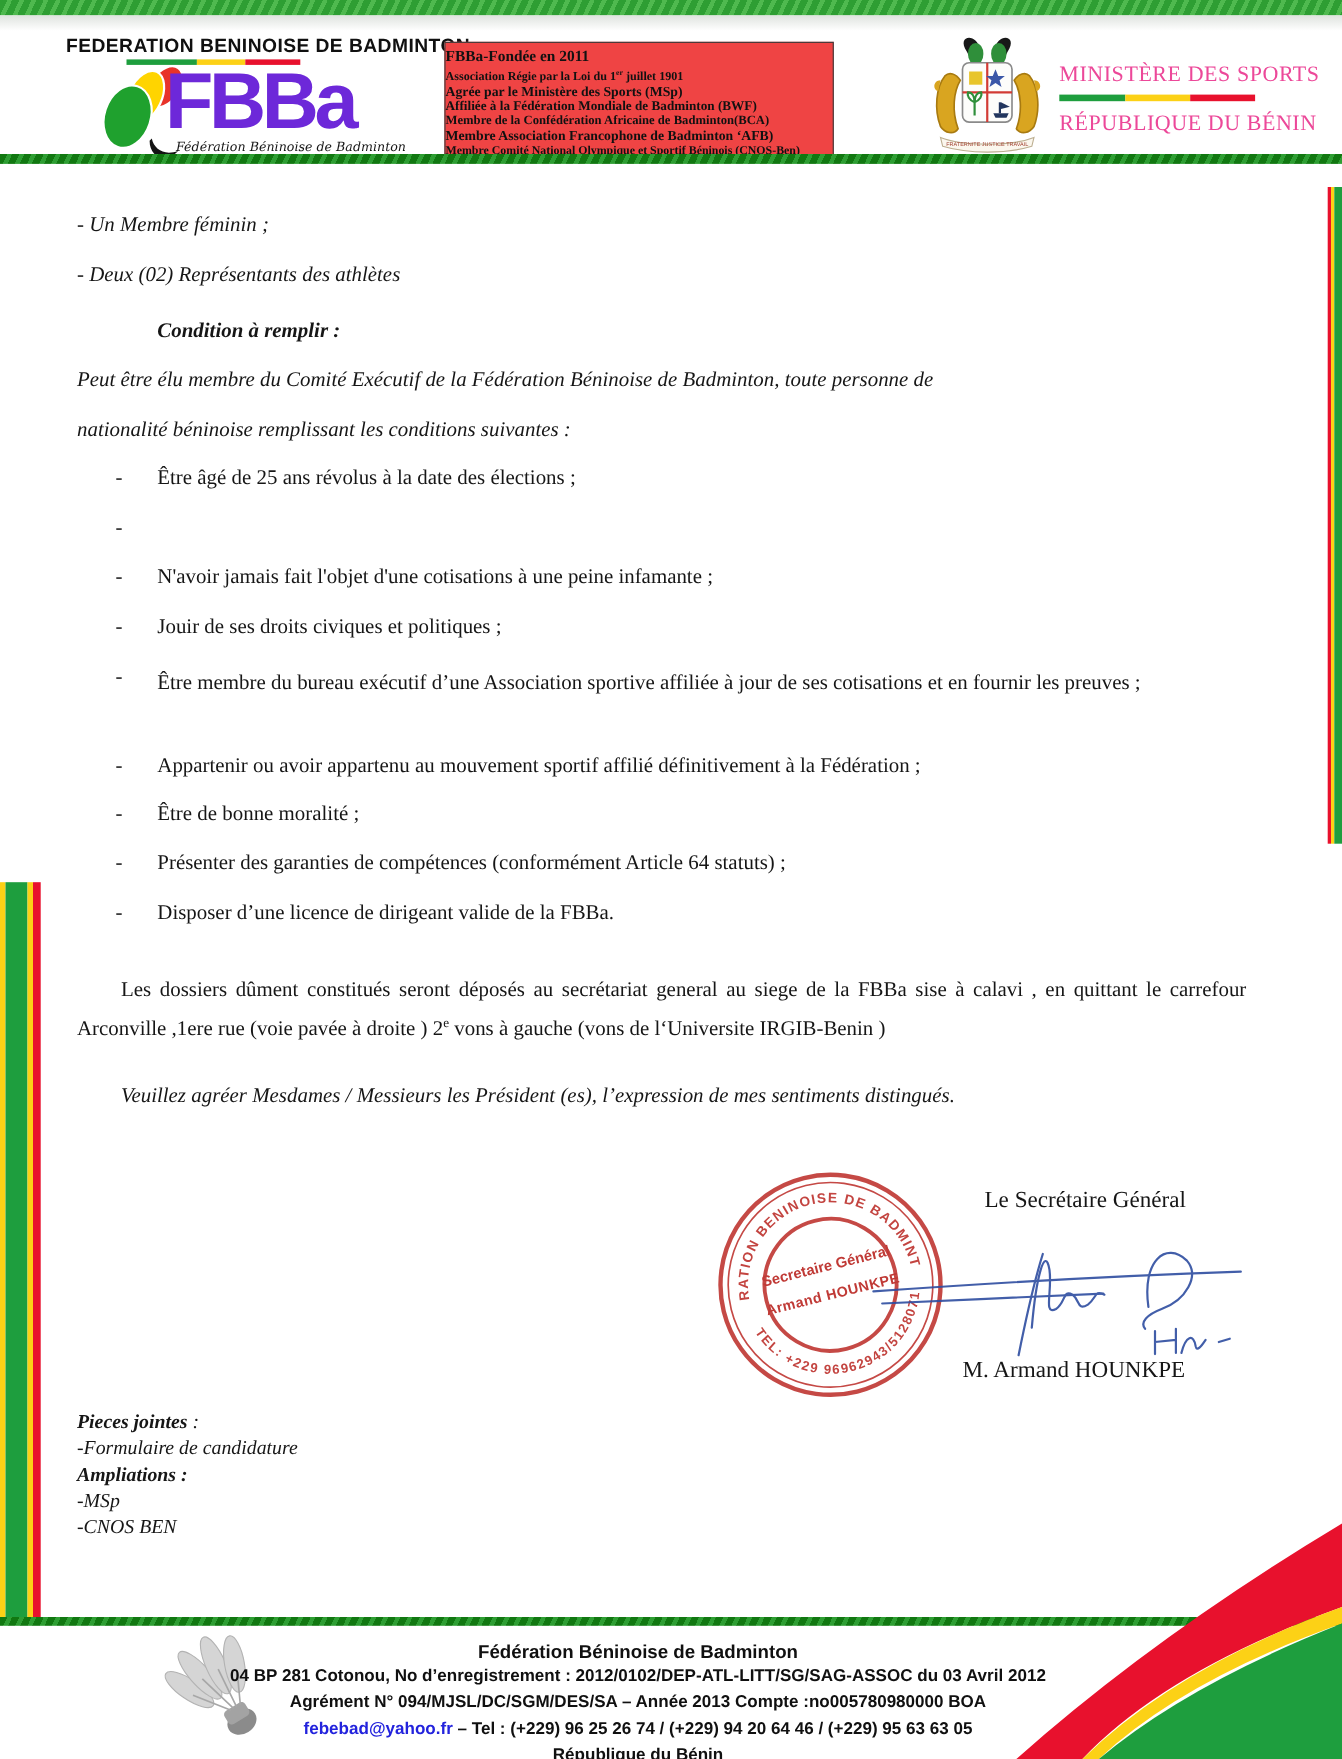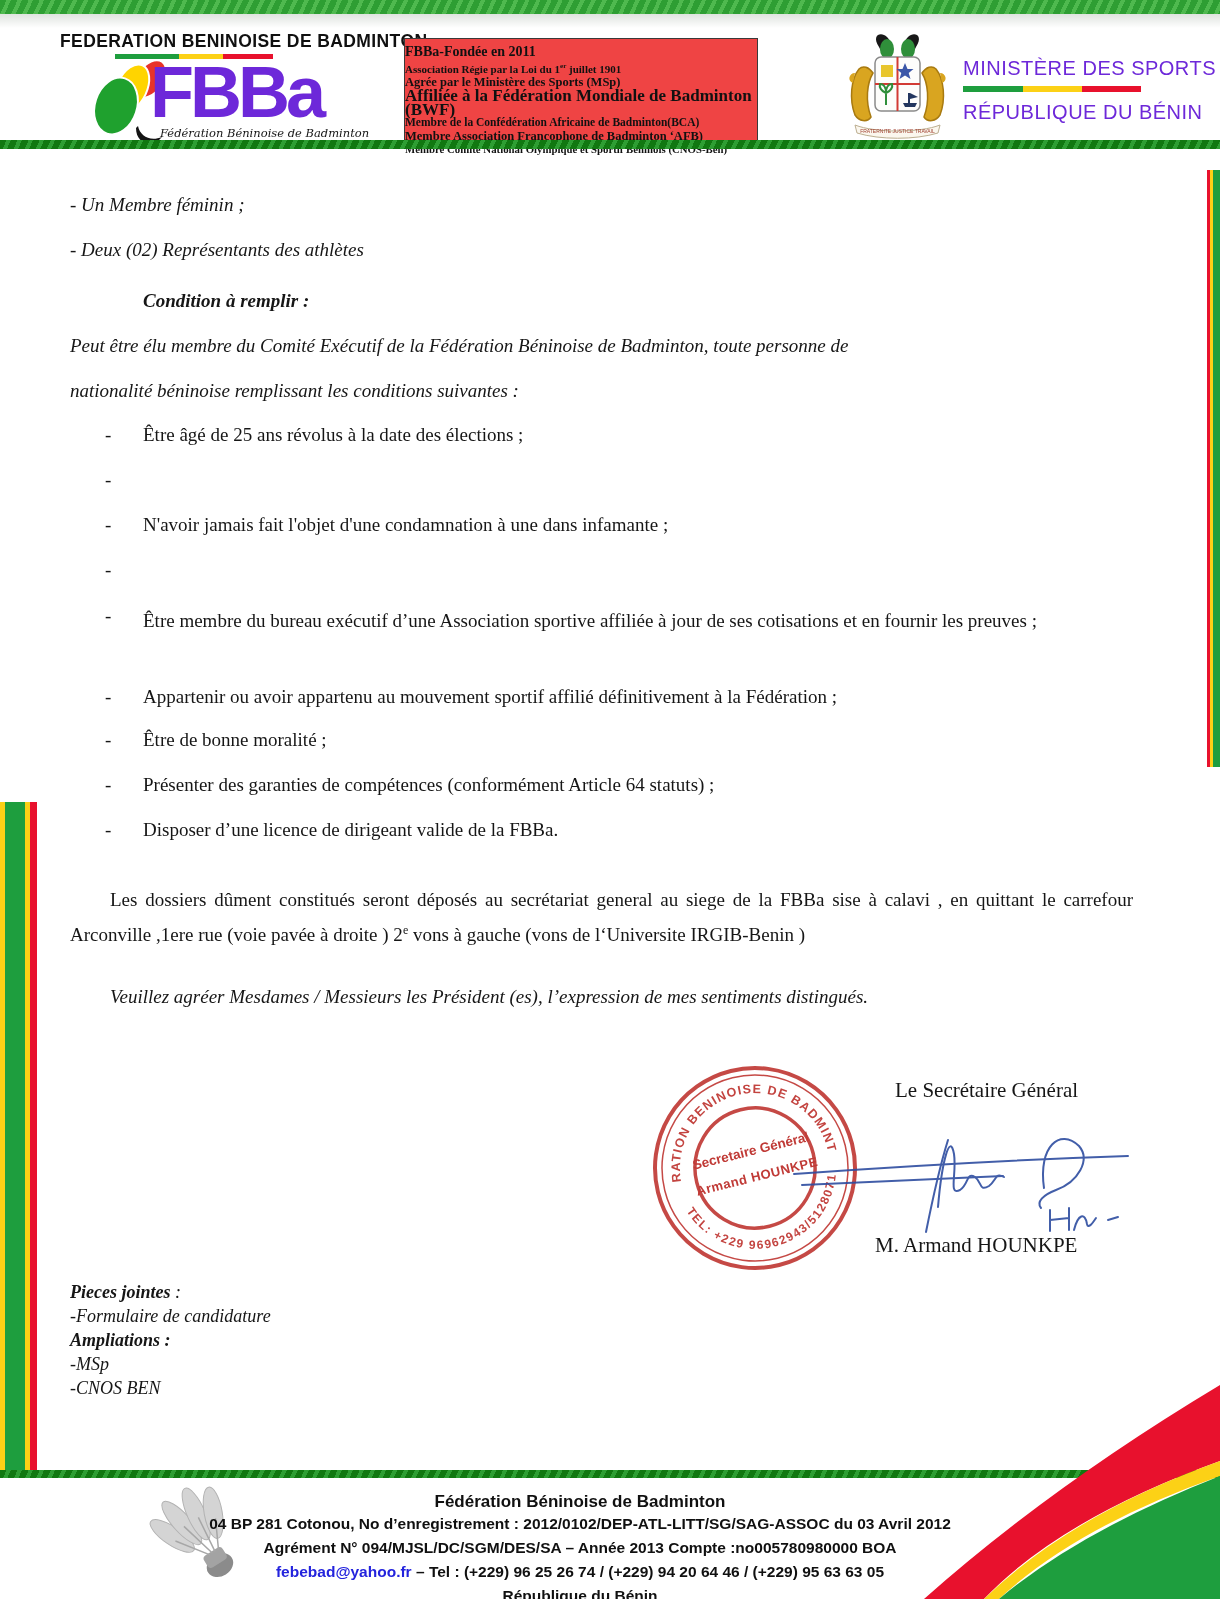--- a/index.html
+++ b/index.html
@@ -10,21 +10,21 @@
   .hatch-top{background:repeating-linear-gradient(115deg,#2e9e33 0 6px,#4fb94f 6px 10px);}
   .hatch-dark{background:repeating-linear-gradient(115deg,#117811 0 6px,#2e9e33 6px 10px);}
   .fade-strip{background:linear-gradient(to bottom,#dfe3df,#ffffff);}
   
   .org-title{font-family:"Liberation Sans",sans-serif;font-weight:700;font-size:17.5px;letter-spacing:.4px;color:#101010;}
   .logo-fbba{font-family:"Liberation Sans",sans-serif;font-weight:800;font-size:72px;letter-spacing:-4px;color:#6d28d9;line-height:1;}
   .logo-sub{font-family:"DejaVu Serif",serif;font-style:italic;font-size:11.5px;color:#151515;}
   .info-box{border:1.5px solid #3a3a3a;background:#ef4444;text-align:left;
             font-family:Liberation Serif, serif;font-weight:700;color:#111;padding-top:5px;}
   .info-box div{line-height:13.4px;}
-  .ministry-txt{font-family:Liberation Sans, sans-serif;color:#6d28d9;font-size:20px;letter-spacing:.5px;white-space:nowrap;}
+  .ministry-txt{font-family:Liberation Serif, serif;color:#ec4899;font-size:20px;letter-spacing:.5px;white-space:nowrap;}
   .tri{display:flex;height:5px;}
   .tri span{display:block;height:100%;}
   
   .t{font-size:19px;line-height:1.25;white-space:nowrap;font-style:italic;}
   .cond{position:absolute;left:143px;width:992px;font-size:19px;}
   .cond-dash{position:absolute;left:105px;font-size:19px;}
   .just{text-align:justify;line-height:31px;white-space:normal;}
   .closing{font-style:italic;}
   
   .attach{font-size:18px;font-style:italic;line-height:24px;}
@@ -57,21 +57,21 @@
     <ellipse cx="26" cy="50" rx="21" ry="29" transform="rotate(18 26 50)" fill="#1fa12e" stroke="#fff" stroke-width="2"></ellipse>
     <path d="M48,70 C50,80 60,86 72,81 C62,93 46,88 46,72 Z" fill="#141414"></path>
   </svg>
   <div class="abs logo-fbba" style="left:150px;top:56px;">FBBa</div>
   <div class="abs logo-sub" style="left:160px;top:126px;">Fédération Béninoise de Badminton</div>
 
   <div class="abs info-box" style="left:404px;top:38px;width:352px;height:97px;">
     <div style="font-size:14px;line-height:16px;">FBBa-Fondée en 2011</div>
     <div style="font-size:11px;"><span>Association Régie par la Loi  du 1</span><sup style="font-size:7px;">er</sup><span> juillet 1901</span></div>
     <div style="font-size:12.5px;">Agrée par le Ministère des Sports (MSp)</div>
-    <div style="font-size:17px;">Affiliée à la Fédération Mondiale de Badminton (BWF)</div>
+    <div style="font-size:12px;">Affiliée à la Fédération Mondiale de Badminton (BWF)</div>
     <div style="font-size:11.5px;">Membre de la Confédération Africaine de Badminton(BCA)</div>
     <div style="font-size:12.5px;">Membre Association Francophone de Badminton ‘AFB)</div>
     <div style="font-size:10.8px;">Membre Comité National Olympique et Sportif Béninois (CNOS-Ben)</div>
   </div>
 
   <svg class="abs" style="left:845px;top:29px;" width="105" height="112" viewBox="0 0 105 112">
 
     <path d="M34,18 C26,6 36,2 42,8 C46,12 46,18 44,24 L38,26 Z" fill="#181818"></path>
     <path d="M71,18 C79,6 69,2 63,8 C59,12 59,18 61,24 L67,26 Z" fill="#181818"></path>
     <ellipse cx="42" cy="20" rx="7" ry="10" fill="#2f8f3a"></ellipse>
@@ -120,22 +120,23 @@
   <div class="abs t" style="left:70px;top:193px;">- Un Membre féminin ;</div>
   <div class="abs t" style="left:70px;top:238px;">- Deux (02) Représentants des athlètes</div>
   <div class="abs t" style="left:143px;top:289px;font-weight:700;">Condition à remplir :</div>
   <div class="abs t" style="left:70px;top:379px;">nationalité béninoise remplissant les conditions suivantes :</div>
   <div class="abs t" style="left:70px;top:334px;">Peut être élu membre du Comité Exécutif de la Fédération Béninoise de Badminton, toute personne de</div>
 
   <div class="cond-dash" style="top:424px;">-</div>
   <div class="cond" style="top:424px;">Être âgé de 25 ans révolus à la date des élections ;</div>
   <div class="cond-dash" style="top:469px;">-</div>
   <div class="cond-dash" style="top:514px;">-</div>
-  <div class="cond" style="top:514px;">N'avoir jamais fait l'objet d'une condamnation à une dans infamante ;</div>
+  <div class="cond" style="top:514px;">N'avoir jamais fait l'objet d'une cotisations à une peine infamante ;</div>
   <div class="cond-dash" style="top:559px;">-</div>
+  <div class="cond" style="top:559px;">Jouir de ses droits civiques et politiques ;</div>
   <div class="cond-dash" style="top:605px;">-</div>
   <div class="cond just" style="top:605px;">Être membre du bureau exécutif d’une Association sportive affiliée à jour de ses cotisations et en fournir les preuves ;</div>
   <div class="cond-dash" style="top:686px;">-</div>
   <div class="cond" style="top:686px;">Appartenir ou avoir appartenu au mouvement sportif affilié définitivement à la Fédération ;</div>
   <div class="cond-dash" style="top:729px;">-</div>
   <div class="cond" style="top:729px;">Être de bonne moralité ;</div>
   <div class="cond-dash" style="top:774px;">-</div>
   <div class="cond" style="top:774px;">Présenter des garanties de compétences (conformément Article 64 statuts) ;</div>
   <div class="cond-dash" style="top:819px;">-</div>
   <div class="cond" style="top:819px;">Disposer d’une licence de dirigeant valide de la FBBa.</div>

